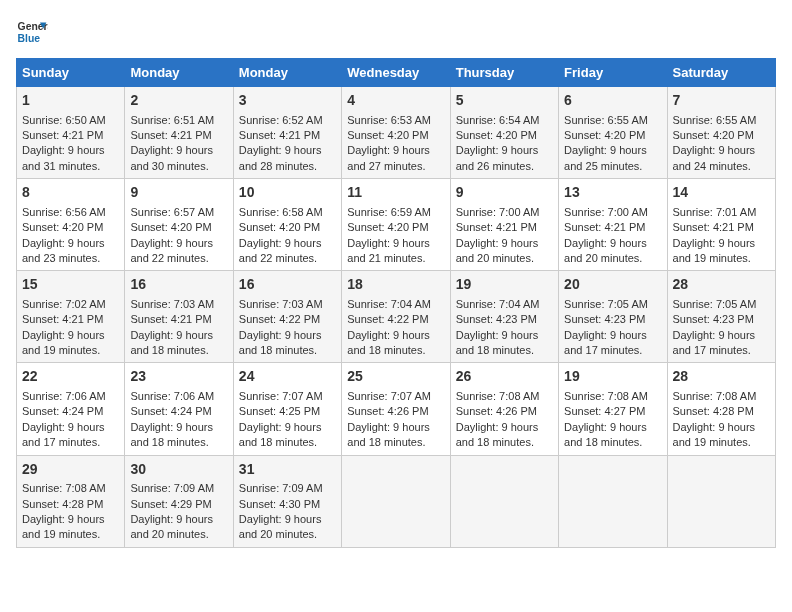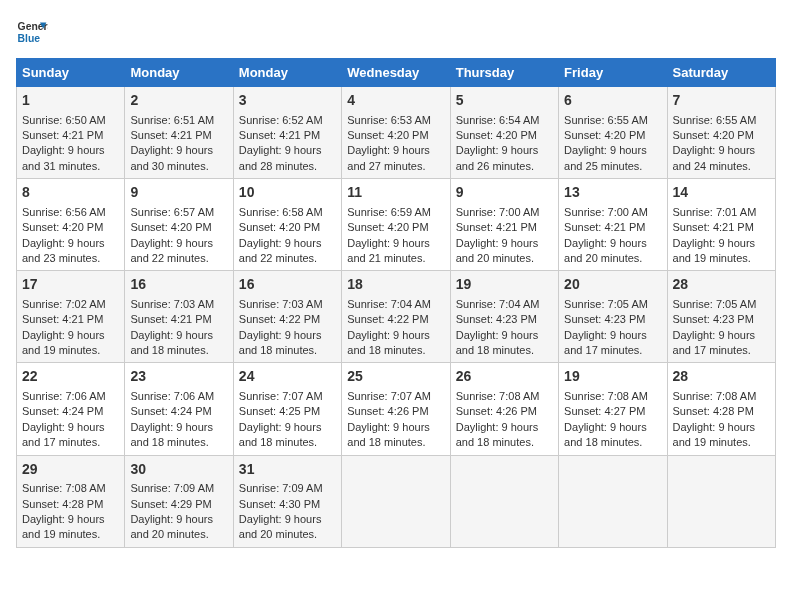--- a/index.html
+++ b/index.html
@@ -112,21 +112,21 @@
       <tr>
         <td><span class="day-num">8</span><span class="day-info">Sunrise: 6:56 AM<br>Sunset: 4:20 PM<br>Daylight: 9 hours<br>and 23 minutes.</span></td>
         <td><span class="day-num">9</span><span class="day-info">Sunrise: 6:57 AM<br>Sunset: 4:20 PM<br>Daylight: 9 hours<br>and 22 minutes.</span></td>
         <td><span class="day-num">10</span><span class="day-info">Sunrise: 6:58 AM<br>Sunset: 4:20 PM<br>Daylight: 9 hours<br>and 22 minutes.</span></td>
         <td><span class="day-num">11</span><span class="day-info">Sunrise: 6:59 AM<br>Sunset: 4:20 PM<br>Daylight: 9 hours<br>and 21 minutes.</span></td>
         <td><span class="day-num">9</span><span class="day-info">Sunrise: 7:00 AM<br>Sunset: 4:21 PM<br>Daylight: 9 hours<br>and 20 minutes.</span></td>
         <td><span class="day-num">13</span><span class="day-info">Sunrise: 7:00 AM<br>Sunset: 4:21 PM<br>Daylight: 9 hours<br>and 20 minutes.</span></td>
         <td><span class="day-num">14</span><span class="day-info">Sunrise: 7:01 AM<br>Sunset: 4:21 PM<br>Daylight: 9 hours<br>and 19 minutes.</span></td>
       </tr>
       <tr>
-        <td><span class="day-num">17</span><span class="day-info">Sunrise: 7:02 AM<br>Sunset: 4:21 PM<br>Daylight: 9 hours<br>and 19 minutes.</span></td>
+        <td><span class="day-num">15</span><span class="day-info">Sunrise: 7:02 AM<br>Sunset: 4:21 PM<br>Daylight: 9 hours<br>and 19 minutes.</span></td>
         <td><span class="day-num">16</span><span class="day-info">Sunrise: 7:03 AM<br>Sunset: 4:21 PM<br>Daylight: 9 hours<br>and 18 minutes.</span></td>
         <td><span class="day-num">16</span><span class="day-info">Sunrise: 7:03 AM<br>Sunset: 4:22 PM<br>Daylight: 9 hours<br>and 18 minutes.</span></td>
         <td><span class="day-num">18</span><span class="day-info">Sunrise: 7:04 AM<br>Sunset: 4:22 PM<br>Daylight: 9 hours<br>and 18 minutes.</span></td>
         <td><span class="day-num">19</span><span class="day-info">Sunrise: 7:04 AM<br>Sunset: 4:23 PM<br>Daylight: 9 hours<br>and 18 minutes.</span></td>
         <td><span class="day-num">20</span><span class="day-info">Sunrise: 7:05 AM<br>Sunset: 4:23 PM<br>Daylight: 9 hours<br>and 17 minutes.</span></td>
         <td><span class="day-num">28</span><span class="day-info">Sunrise: 7:05 AM<br>Sunset: 4:23 PM<br>Daylight: 9 hours<br>and 17 minutes.</span></td>
       </tr>
       <tr>
         <td><span class="day-num">22</span><span class="day-info">Sunrise: 7:06 AM<br>Sunset: 4:24 PM<br>Daylight: 9 hours<br>and 17 minutes.</span></td>
         <td><span class="day-num">23</span><span class="day-info">Sunrise: 7:06 AM<br>Sunset: 4:24 PM<br>Daylight: 9 hours<br>and 18 minutes.</span></td>

